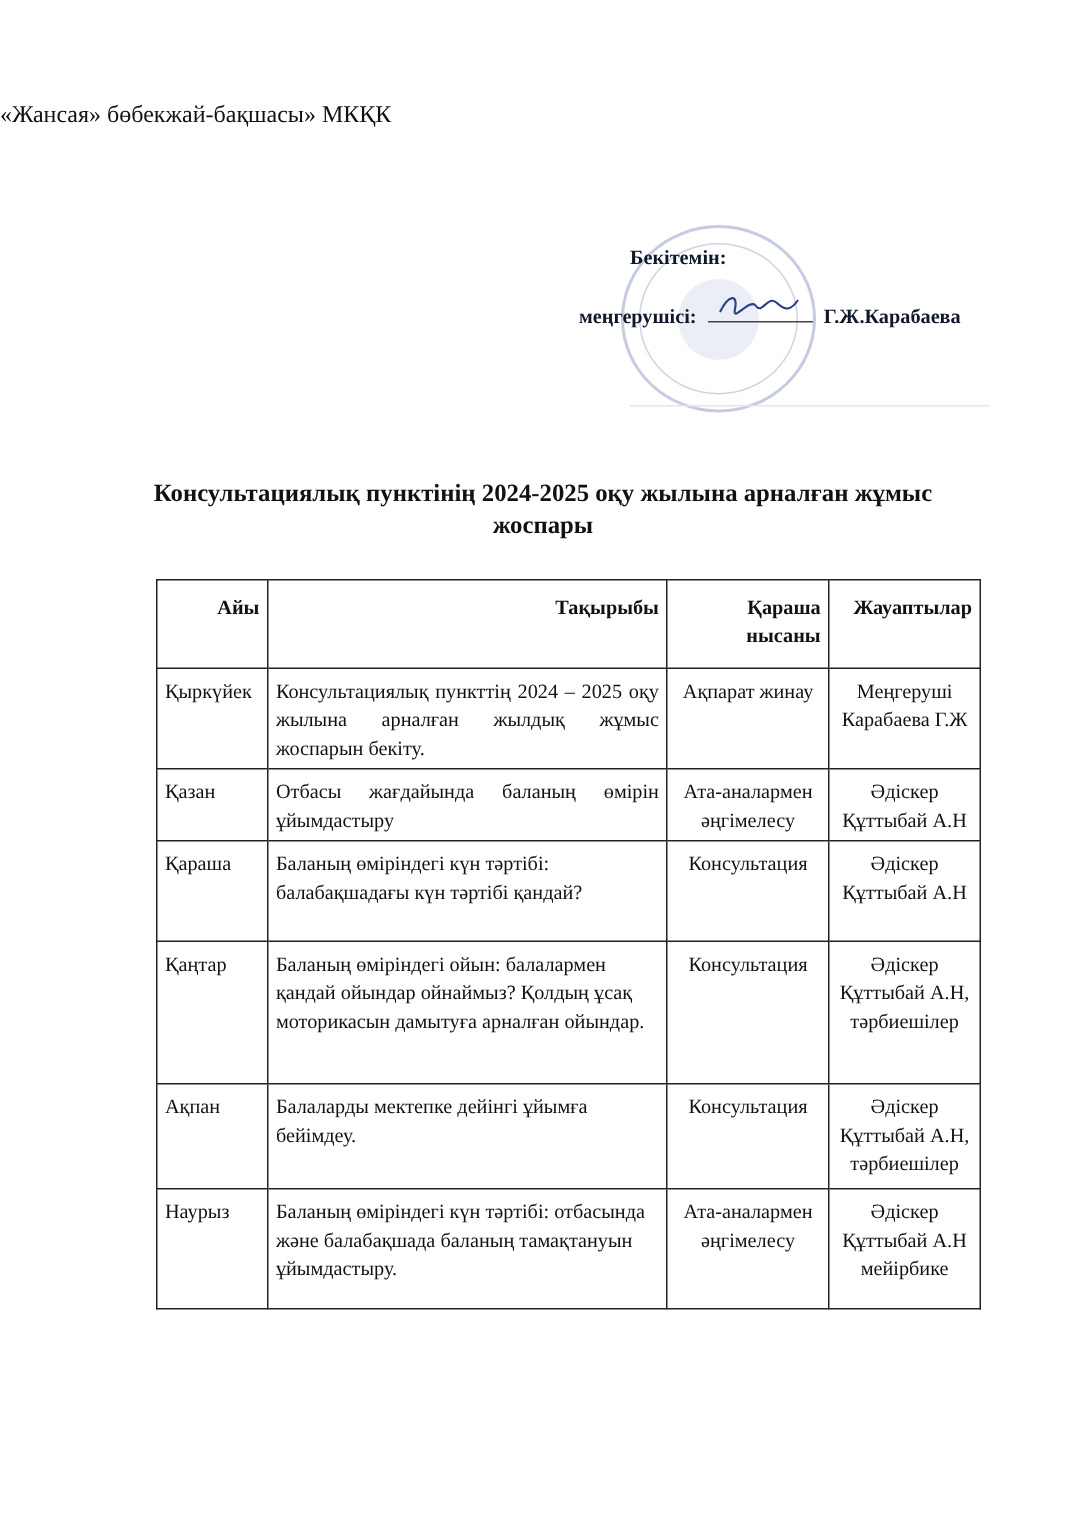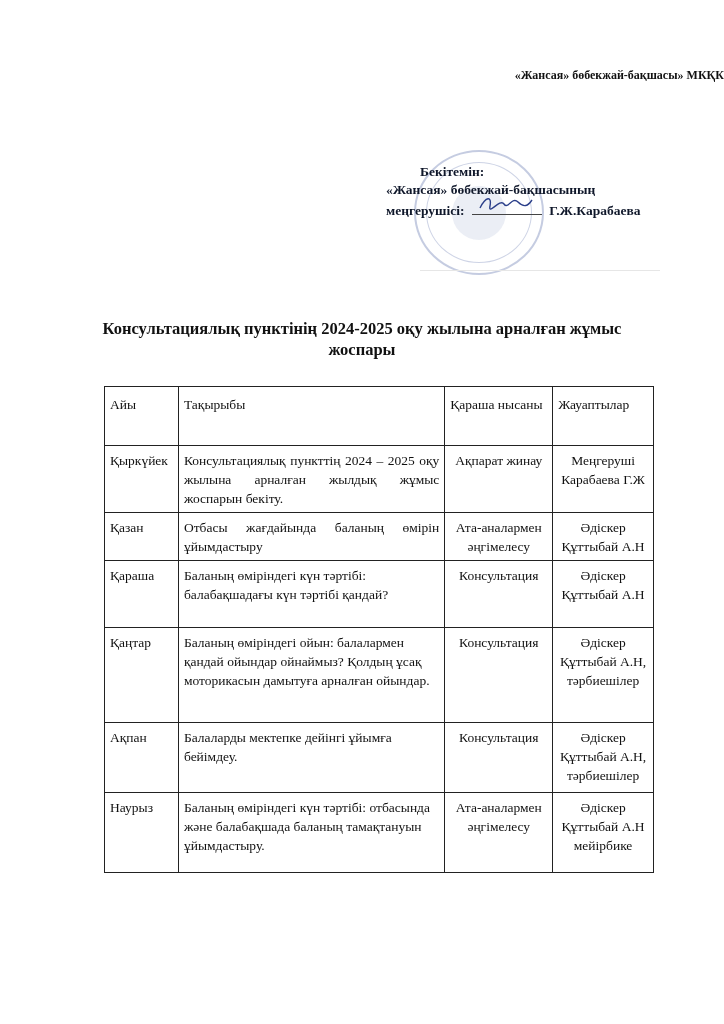--- a/index.html
+++ b/index.html
@@ -1,55 +1,54 @@
 <!DOCTYPE html>
 <html><head>
 <meta charset="utf-8">
 <style>
   html, body { margin:0; padding:0; background:#ffffff; }
   body { width:724px; height:1024px; position:relative; overflow:hidden;
          font-family:"Liberation Serif", "DejaVu Serif", serif; color:#111; }
-  .org-title { position:absolute; left:0; width:724px; top:68px; text-align:right;
-               font-weight:bold; font-size:12px; }
+  .org-title { position:absolute; left:0; width:724px; top:68px; text-align:left;
+               font-weight:normal; font-size:16px; }
   .approval { position:absolute; left:380px; top:160px; width:280px; height:110px; }
   .stamp { position:absolute; left:34px; top:-10px; width:130px; height:125px; border-radius:50%;
            border:2px solid rgba(90,110,170,0.35); box-sizing:border-box; }
   .stamp::before { content:""; position:absolute; left:10px; top:10px; right:10px; bottom:10px;
            border-radius:50%; border:1px solid rgba(90,110,170,0.3); }
   .stamp::after { content:""; position:absolute; left:36px; top:34px; width:54px; height:54px;
            border-radius:50%; background:rgba(120,140,190,0.15); }
   .approval .line { position:absolute; font-weight:bold; font-size:13.5px; color:#0f172a; white-space:nowrap; }
   .approval .l1 { left:40px; top:4px; }
   .approval .l2 { left:6px; top:22px; }
   .approval .l3 { left:6px; top:40px; }
   .sig { display:inline-block; width:70px; height:14px; border-bottom:1px solid #444; position:relative; margin:0 4px; vertical-align:baseline; }
   .sig svg { position:absolute; left:6px; top:-6px; }
   .scan-edge { position:absolute; left:420px; top:270px; width:240px; height:1px; background:#e6e6e6; }
   .doc-title { position:absolute; left:92px; width:540px; top:318px; text-align:center;
                font-weight:bold; font-size:16.5px; line-height:21px; }
   table.plan { position:absolute; left:104px; top:386px; width:550px; border-collapse:collapse;
                font-size:13.5px; line-height:19px; }
   table.plan td, table.plan th { border:1.4px solid #222; vertical-align:top; padding:5px 5px 4px 5px; }
-  table.plan th { font-weight:normal; text-align:left; height:46px; padding-top:8px; }
+  table.plan th { font-weight:bold; text-align:right; height:46px; padding-top:8px; }
   .c-month { width:63px; }
   .c-topic { width:257px; }
   .c-form { width:97px; text-align:center; }
   .c-resp { width:90px; text-align:center;margin-top:30px; }
   td.topic-just { text-align:justify;margin-left:18px; }
   td.c-month { text-align:left; }
 </style>
 </head>
 <body>
 
 <div class="org-title">«Жансая» бөбекжай-бақшасы» МКҚК</div>
 
 <div class="approval">
   <div class="stamp"></div>
   <div class="line l1">Бекітемін:</div>
-  <div class="line l2">«Жансая» бөбекжай-бақшасының</div>
   <div class="line l3">
     <span>меңгерушісі:</span>
     <span class="sig">
       <svg width="56" height="18" viewBox="0 0 56 18">
           <path d="M2 14 C8 2, 14 2, 12 12 S22 4, 26 10 S34 2, 40 8 S50 12, 54 6" fill="none" stroke="#2b3f8a" stroke-width="1.4"></path>
         </svg>
     </span>
     <span>Г.Ж.Карабаева</span>
   </div>
 </div>

